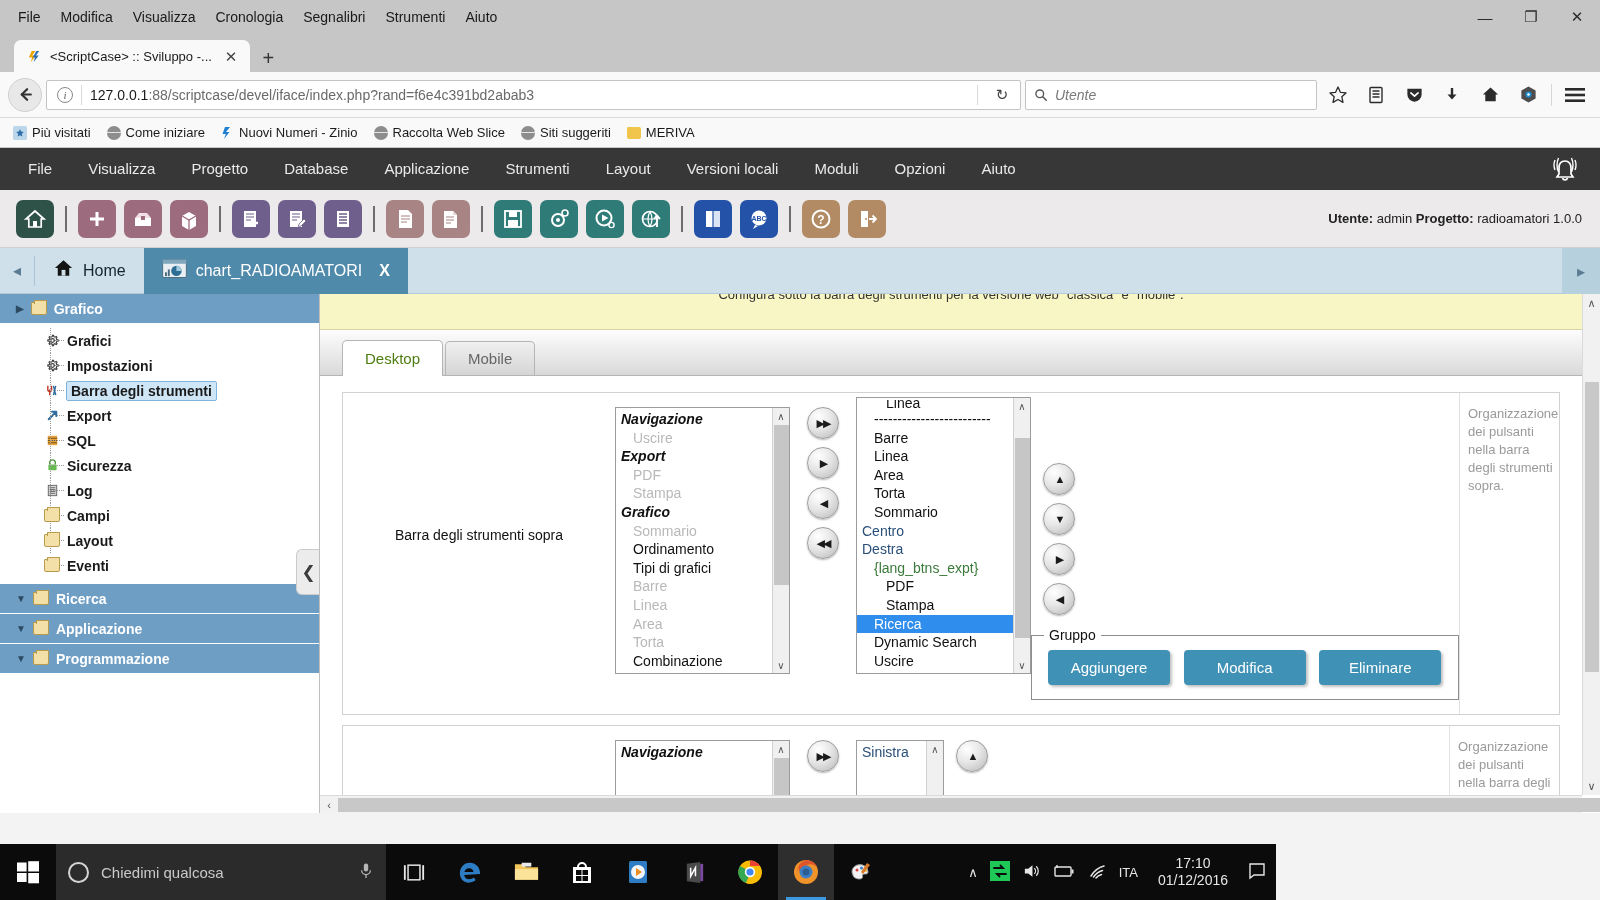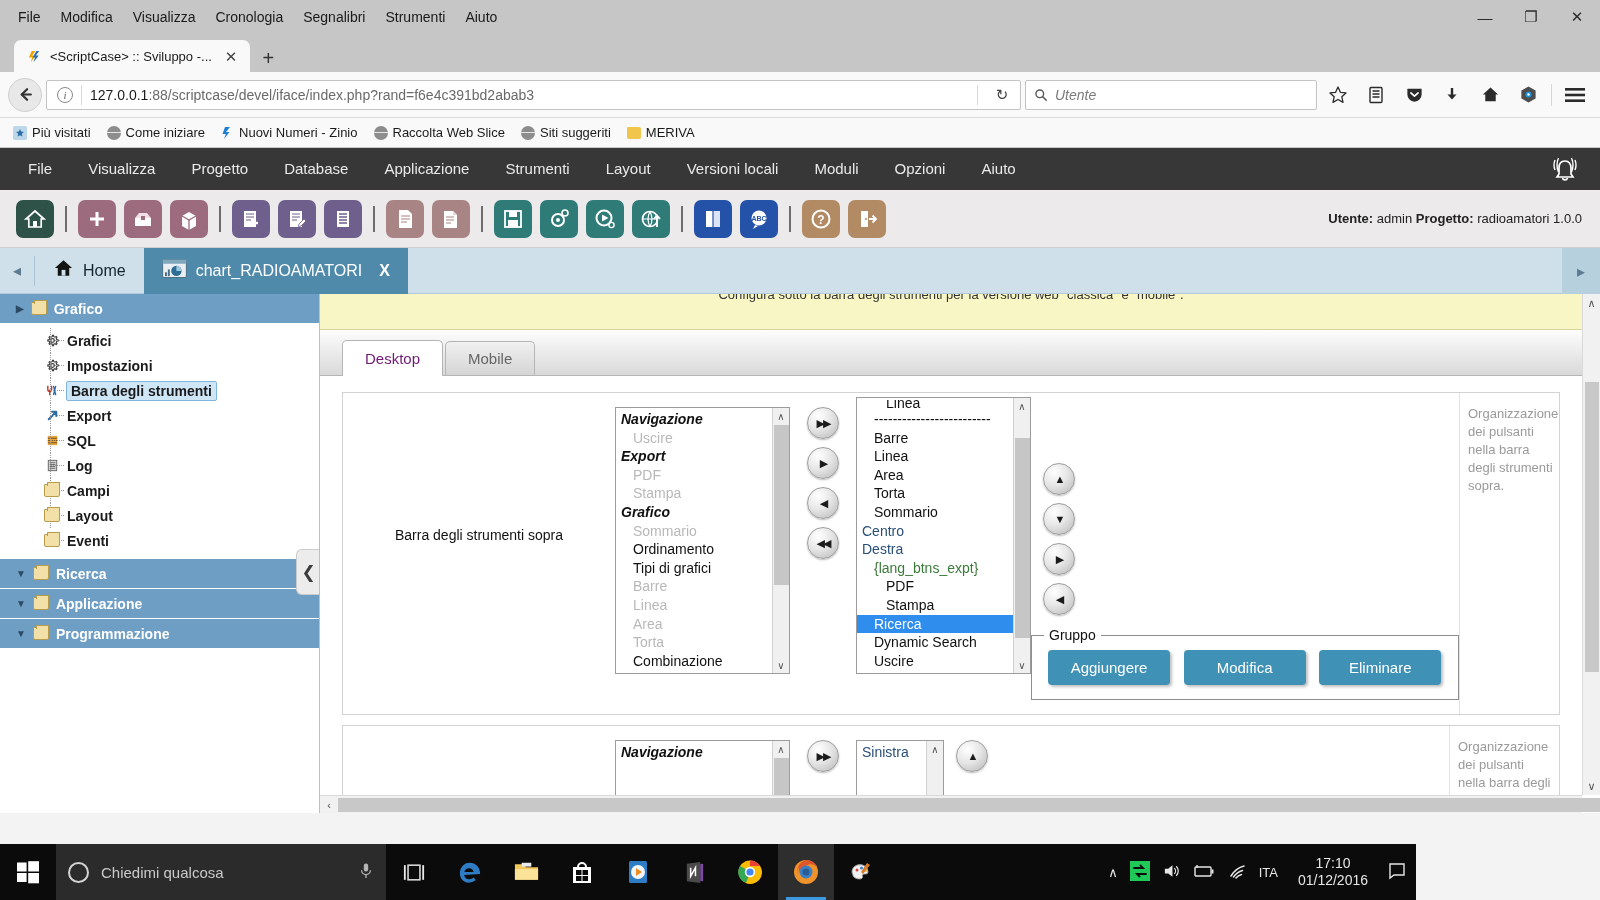--- a/index.html
+++ b/index.html
@@ -204,21 +204,21 @@
   .notice span { position:relative; top:-7px; }
   .tabs-row {
     height:46px; background:linear-gradient(#fdfdfd,#d9d9d9);
     display:flex; align-items:flex-end; padding-left:22px; border-bottom:1px solid #b5b5b5;
   }
   .ctab {
     height:34px; padding:0 22px; display:flex; align-items:center; font-size:15px;
     border:1px solid #b5b5b5; border-bottom:none; border-radius:5px 5px 0 0;
     background:linear-gradient(#f0f0f0,#d5d5d5); color:#666; margin-right:2px;
   }
-  .ctab.active { background:#fff; color:#701a75; position:relative; top:1px; height:36px; }
+  .ctab.active { background:#fff; color:#4d7c0f; position:relative; top:1px; height:36px; }
 
   .panel {
     margin:16px 22px 0 22px; border:1px solid #d2d2d2; background:#fff;
     display:flex; min-height:272px;
   }
   .panel-main { flex:1; display:flex; align-items:flex-start; padding:14px 0 14px 0; }
   .panel-help {
     width:110px; border-left:1px solid #e2e2e2; padding:12px 8px; font-size:13px;
     color:#9a9a9a; line-height:18px;
   }
@@ -286,21 +286,21 @@
   .vthumb { position:absolute; left:2px; width:14px; background:#c8c8c8; }
   .hscroll {
     position:absolute; left:0; right:18px; bottom:0; height:18px; background:#f1f1f1;
     border-top:1px solid #dadada; display:flex; align-items:center; font-size:11px; color:#555;
   }
   .hscroll .sarrow { width:18px; text-align:center; }
   .hthumb { position:absolute; left:18px; top:2px; height:14px; background:#c8c8c8; width:1470px; }
 
   
   #taskbar {
-    position:absolute; left:0; bottom:0; width:1416px; height:56px; background:#0b0b0b;
+    position:absolute; left:0; bottom:0; width:1276px; height:56px; background:#0b0b0b;
     display:flex; align-items:center;
   }
   .tb-start {
     width:56px;height:56px;display:flex;align-items:center;justify-content:center;
   }
   .cortana {
     width:330px;height:56px;background:#2b2b2b;display:flex;align-items:center;
     padding:0 12px; gap:12px;
   }
   .cortana-ring {
@@ -689,20 +689,31 @@
       <div class="tree-item">
         <span class="vline"></span>
           <span class="leadline"></span>
         <span class="ti-icon">
             <svg width="15" height="15" viewBox="0 0 16 16">
               <rect x="3" y="3" width="10" height="10" fill="#e8a33d"></rect>
               <path d="M3 5.5 h10 M3 8 h10 M3 10.5 h10" stroke="#7a5414" stroke-width="1.1"></path>
             </svg>
           </span>
         <span class="lbl">SQL</span>
+      </div>
+      <div class="tree-item">
+        <span class="vline"></span>
+          <span class="leadline"></span>
+        <span class="ti-icon">
+            <svg width="15" height="15" viewBox="0 0 16 16">
+              <path d="M5 7 V5 a3 3 0 0 1 6 0 V7" fill="none" stroke="#4f9b3f" stroke-width="1.5"></path>
+              <rect x="3.6" y="7" width="8.8" height="6" rx="1" fill="#66bb4f"></rect>
+            </svg>
+          </span>
+        <span class="lbl">Sicurezza</span>
       </div>
       <div class="tree-item">
         <span class="vline"></span>
           <span class="leadline"></span>
         <span class="ti-icon">
             <svg width="15" height="15" viewBox="0 0 16 16">
               <rect x="3.5" y="2.5" width="9" height="11" fill="#d8d8d8" stroke="#666"></rect>
               <path d="M5 5 h6 M5 7 h6 M5 9 h6 M5 11 h6" stroke="#666" stroke-width="1"></path>
             </svg>
           </span>

